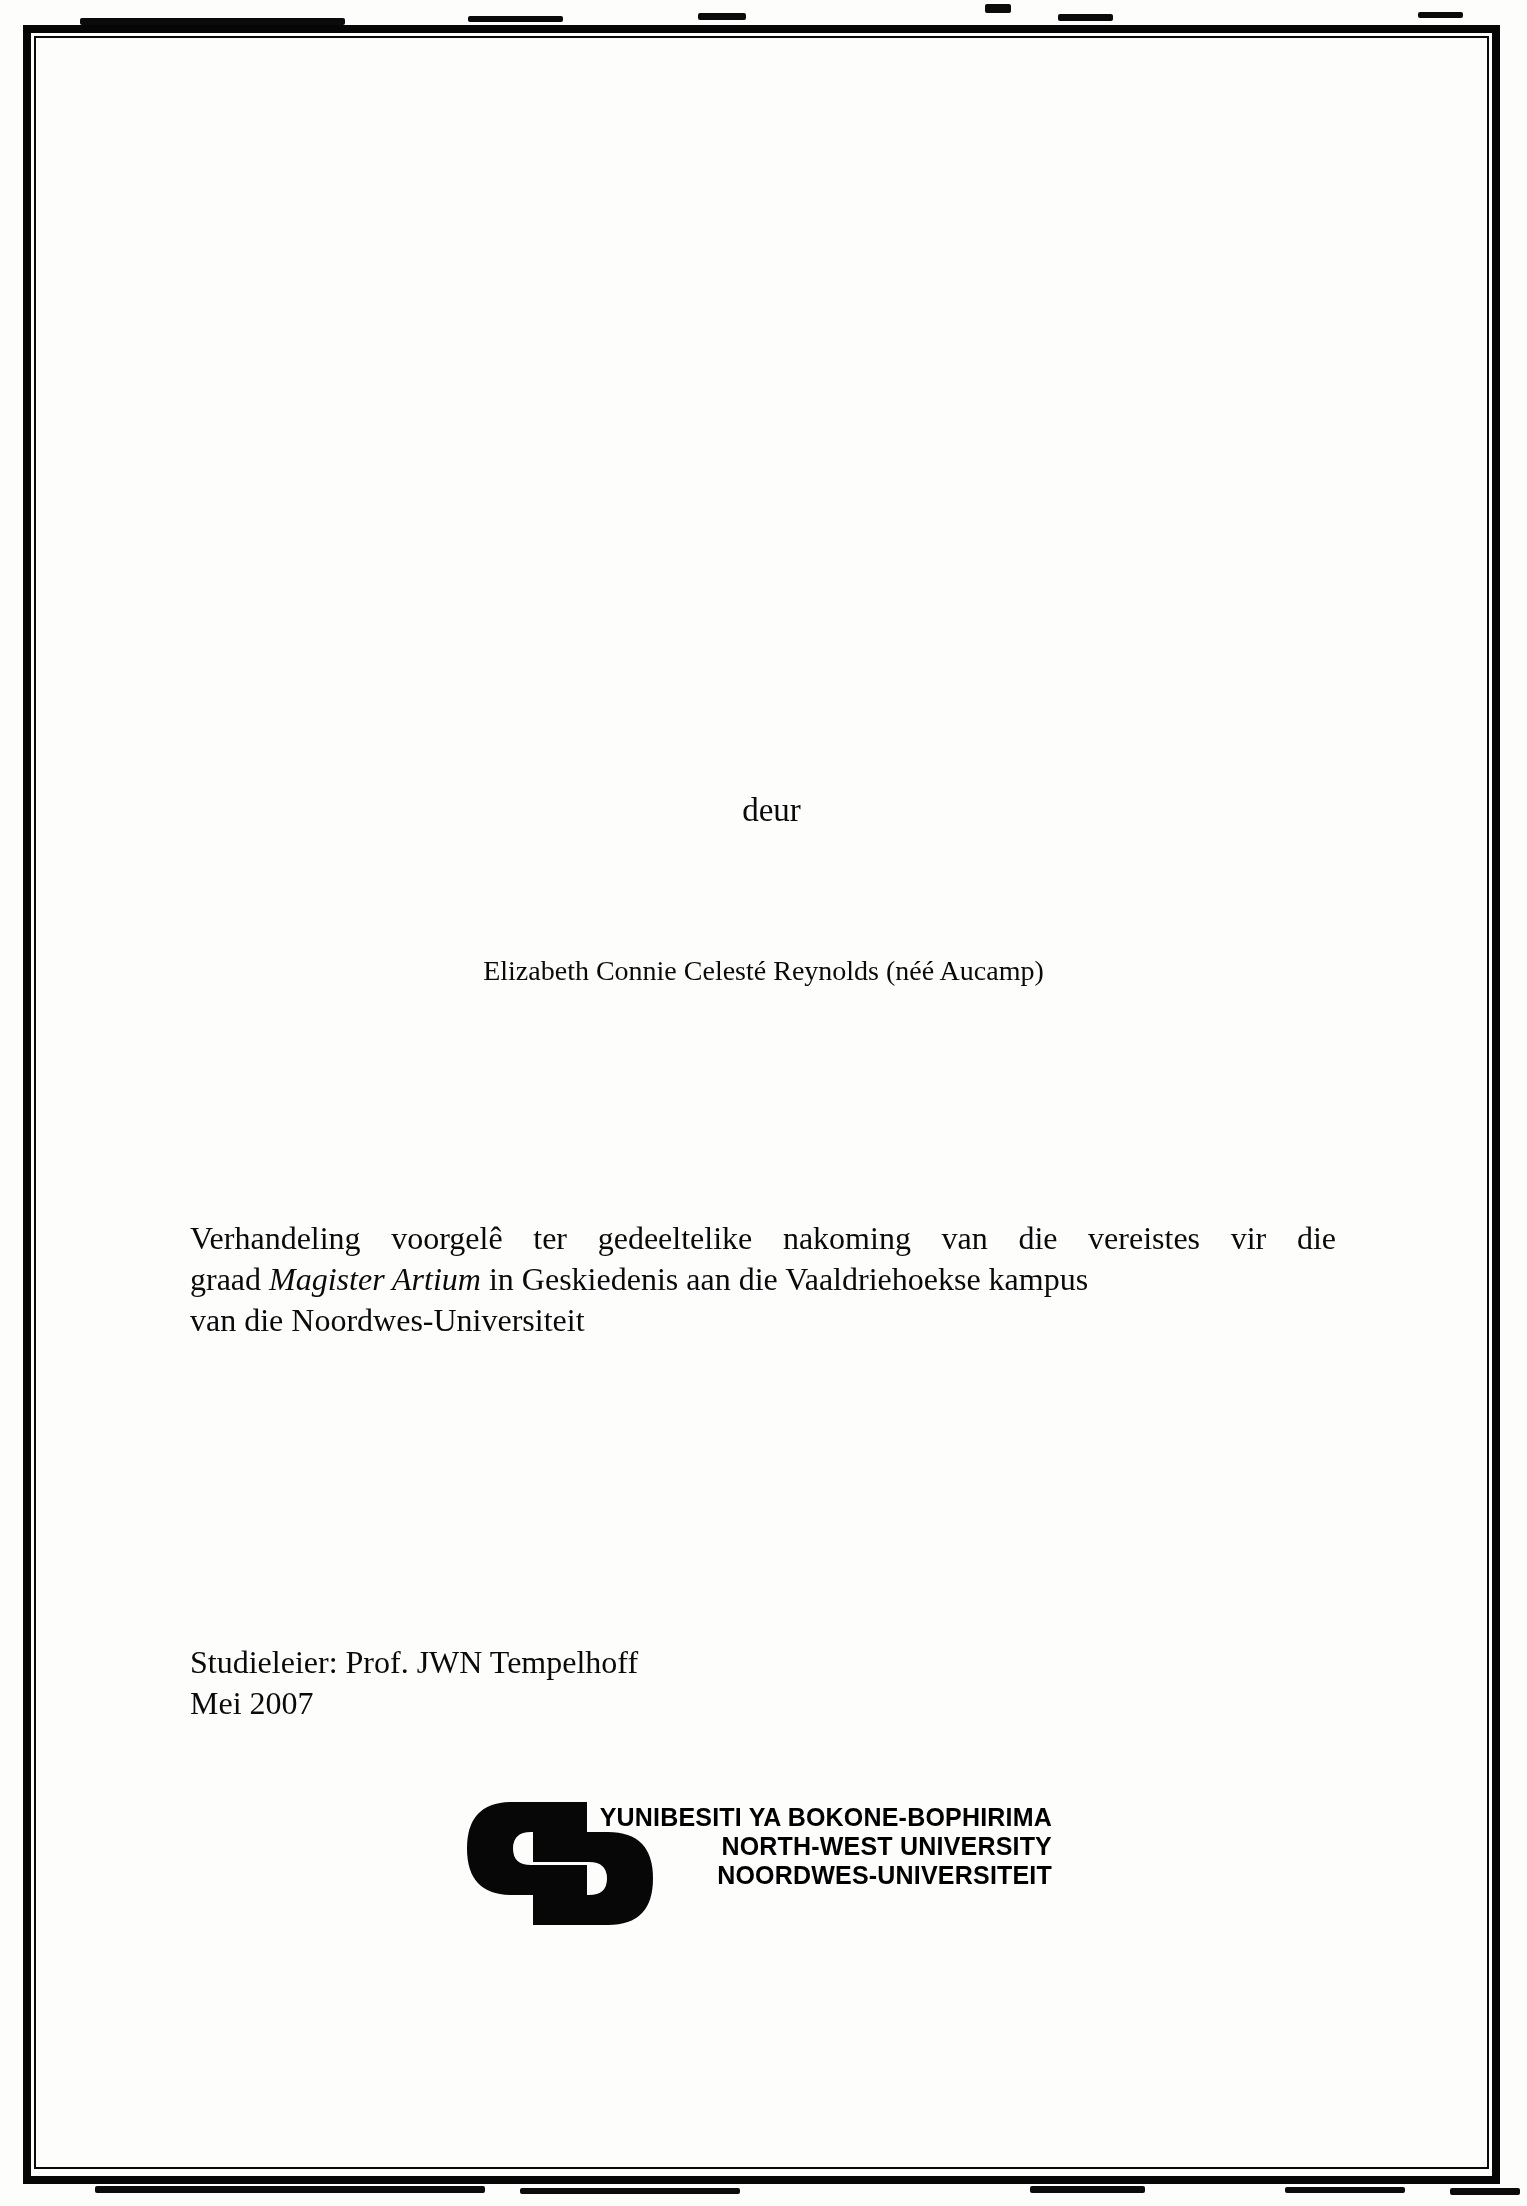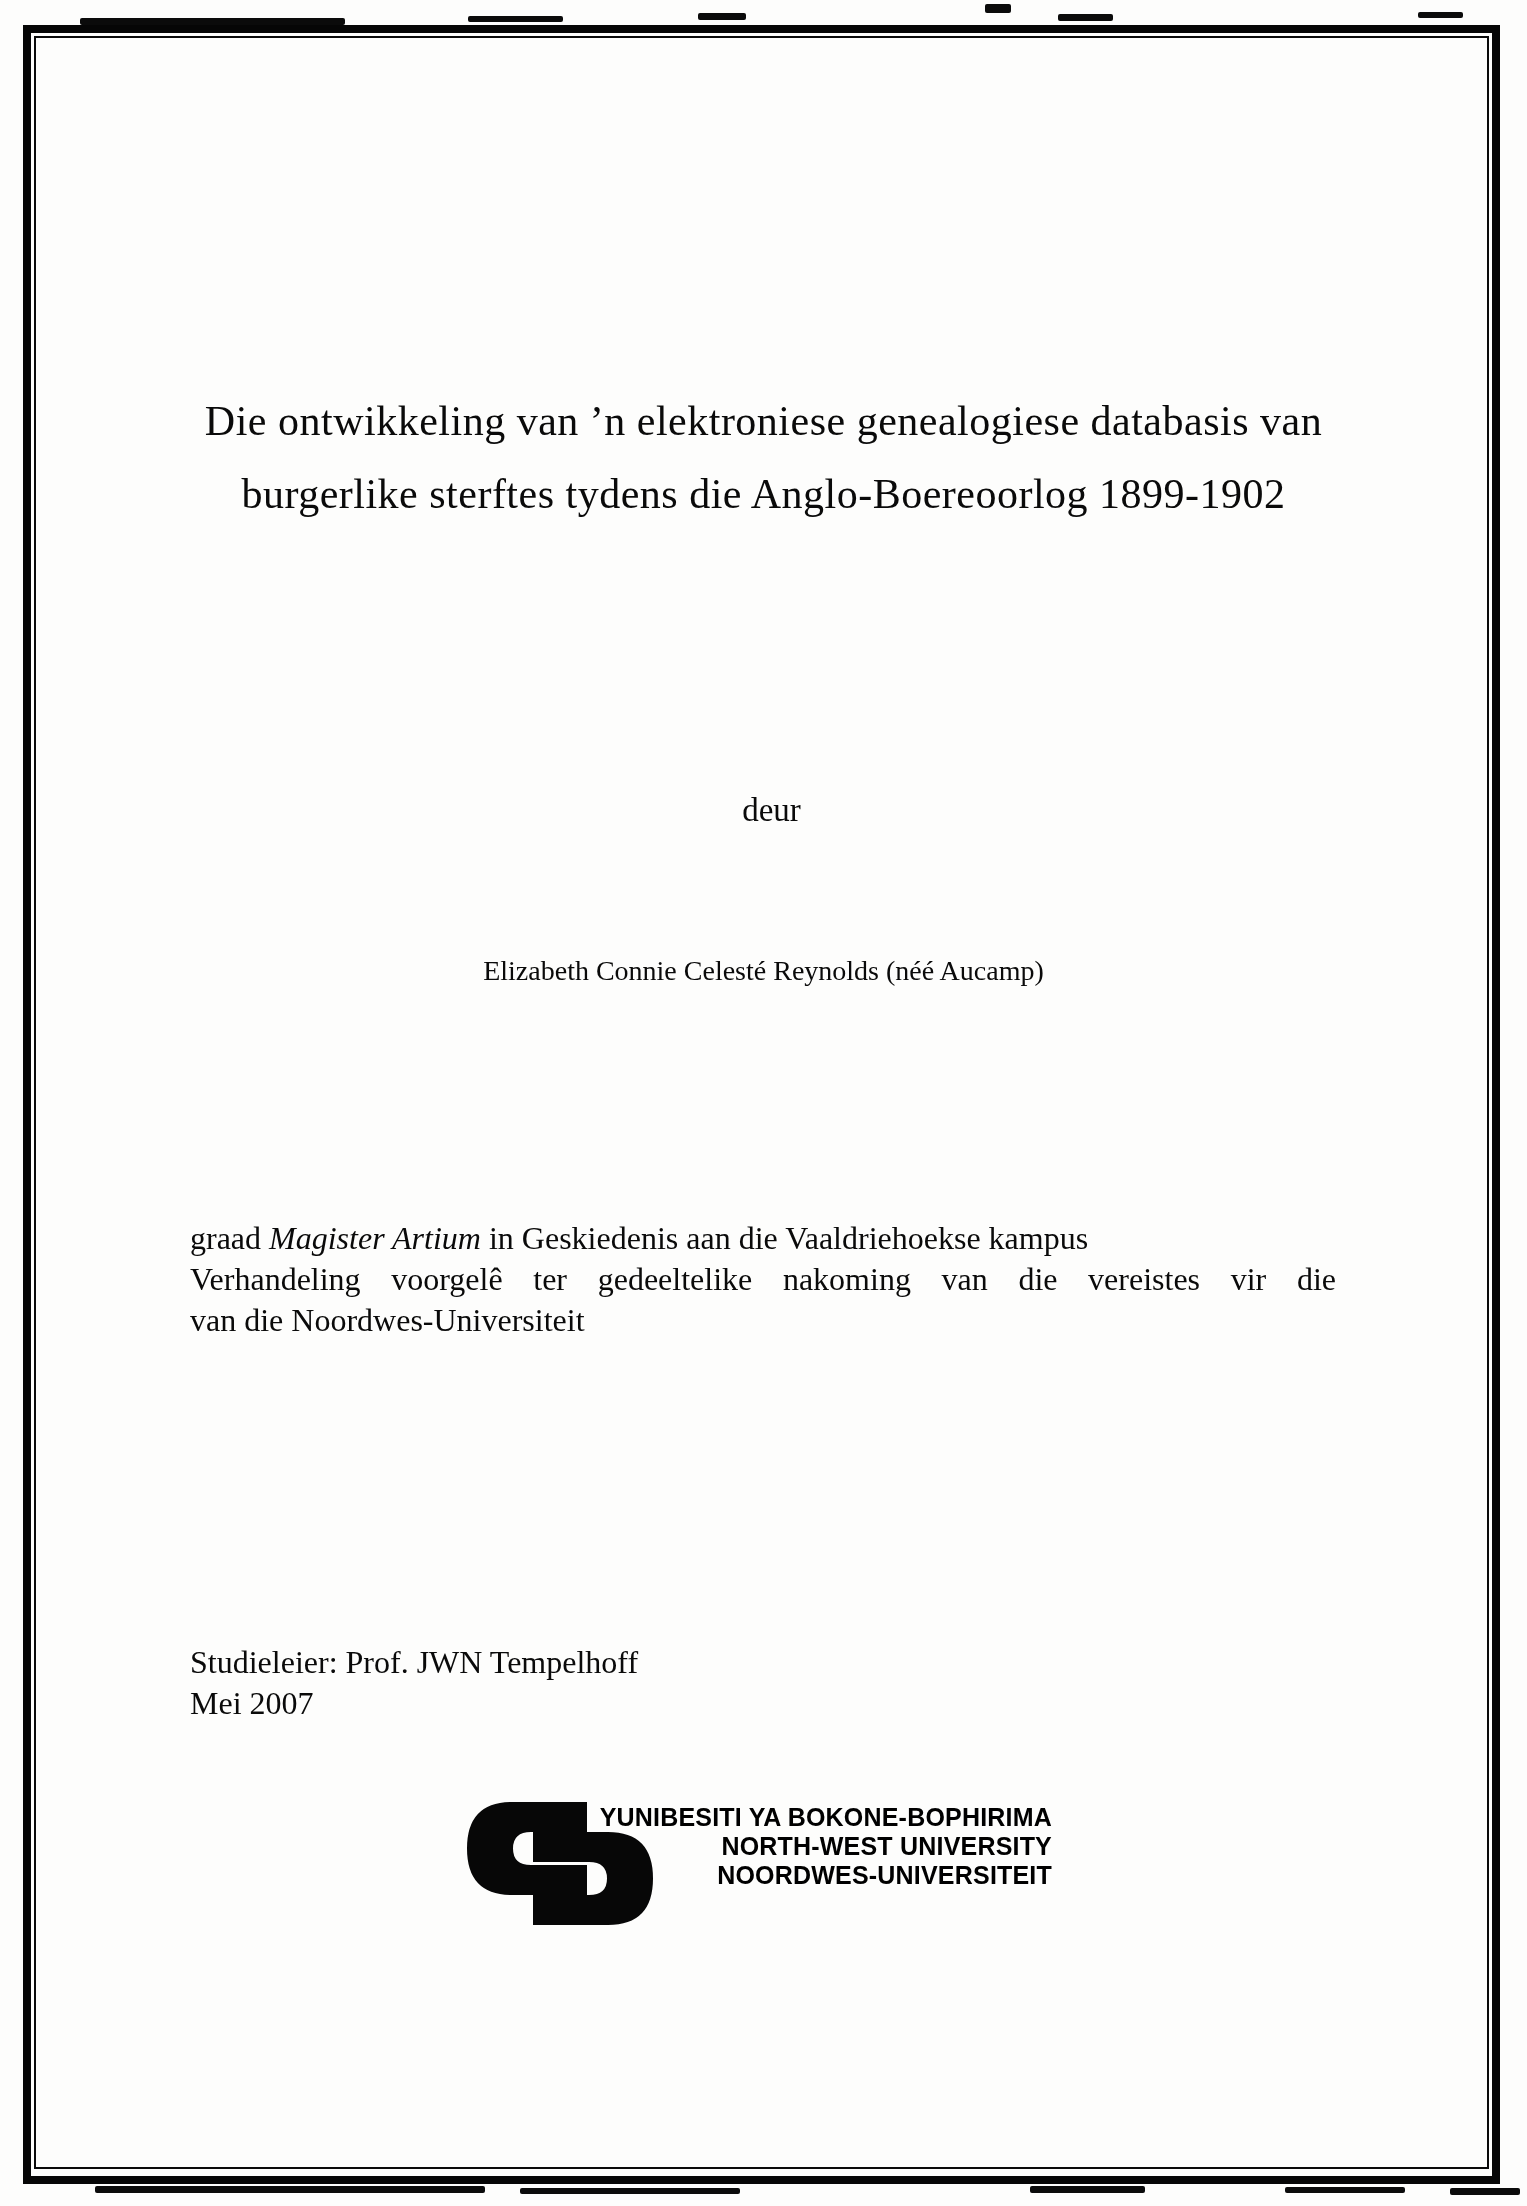--- a/index.html
+++ b/index.html
@@ -118,32 +118,28 @@
   <div class="art" style="left:1418px;top:12px;   width:45px;  height:6px;"></div>
   <div class="art" style="left:95px;  top:2186px; width:390px; height:7px;"></div>
   <div class="art" style="left:520px; top:2188px; width:220px; height:6px;"></div>
   <div class="art" style="left:1030px;top:2186px; width:115px; height:7px;"></div>
   <div class="art" style="left:1285px;top:2187px; width:120px; height:6px;"></div>
   <div class="art" style="left:1450px;top:2188px; width:70px;  height:7px;"></div>
 
   <div class="frame-outer"></div>
   <div class="frame-inner"></div>
 
-  <h1 class="title">
-    <span class="tline">Die ontwikkeling van ’n elektroniese genealogiese databasis van</span>
-    <span class="tline">burgerlike sterftes tydens die Anglo-Boereoorlog 1899-1902</span>
-  </h1>
 
   <div class="byline">deur</div>
 
   <div class="author">Elizabeth Connie Celesté Reynolds (néé Aucamp)</div>
 
   <div class="declaration">
+    <div class="decl-line justified">Verhandeling voorgelê ter gedeeltelike nakoming van die vereistes vir die</div>
     <div class="decl-line"><span>graad </span><span class="italic">Magister Artium</span><span> in Geskiedenis aan die Vaaldriehoekse kampus</span></div>
-    <div class="decl-line justified">Verhandeling voorgelê ter gedeeltelike nakoming van die vereistes vir die</div>
     <div class="decl-line">van die Noordwes-Universiteit</div>
   </div>
 
   <div class="credits">
     <div>Studieleier: Prof. JWN Tempelhoff</div>
     <div>Mei 2007</div>
   </div>
 
   <div class="logo">
     <svg class="logo-mark" viewBox="0 0 186 123" xmlns="http://www.w3.org/2000/svg" aria-hidden="true">

